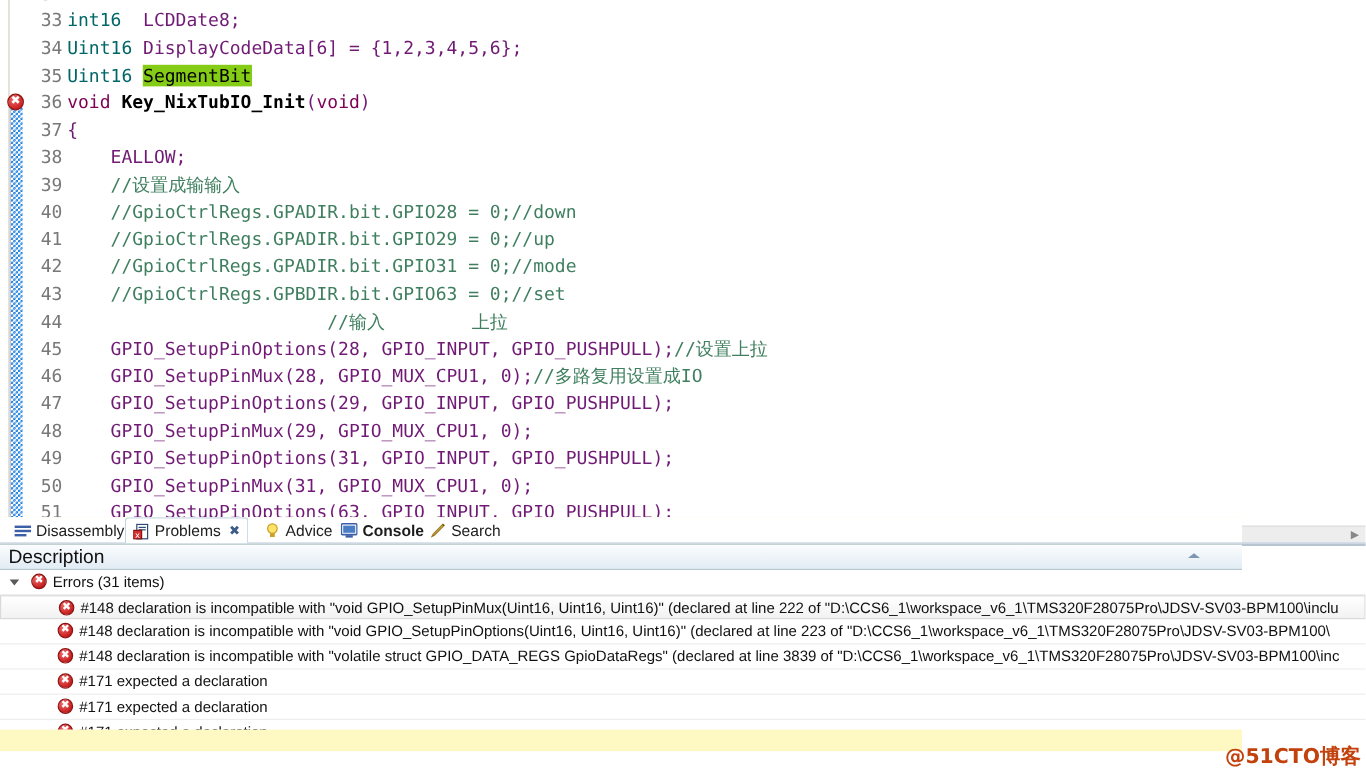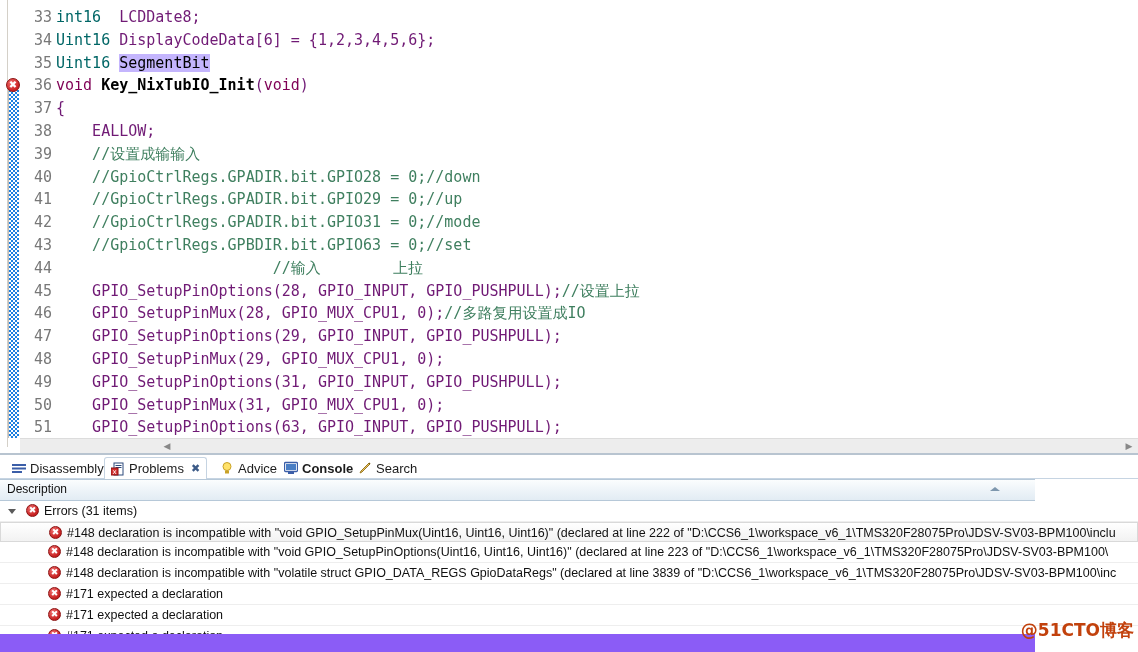--- a/index.html
+++ b/index.html
@@ -32,56 +32,56 @@
         font-size:15px;line-height:22.8px;white-space:pre;}
   .cline{position:relative;height:22.8px;}
   .lnum{position:absolute;left:0;width:52px;text-align:right;color:#787878;
         font-family:"DejaVu Sans Mono","Liberation Mono",monospace;font-size:15px;}
   .ctext{position:absolute;left:56px;top:0;}
   .k-kw{color:#7f0055;font-weight:normal;}
   .k-type{color:#006666;}
   .k-fn{color:#000000;font-weight:bold;}
   .k-plain{color:#701a75;}
   .k-cmt{color:#3f7f5f;}
-  .k-sel{background:#c4b5fd;}
+  .k-sel{background:#84cc16;}
   .err-marker{
     position:absolute;left:6px;width:14px;height:14px;border-radius:50%;
     background:radial-gradient(circle at 35% 30%,#ef6b6b,#cc2222 70%);
     border:1px solid #8c1212;box-sizing:border-box;
     color:#fff;font-family:"DejaVu Sans",sans-serif;font-size:10px;font-weight:bold;
     line-height:12px;text-align:center;
   }
 
   
   .hscroll{position:absolute;left:20px;top:438px;width:1118px;height:15px;background:#ededed;border-top:1px solid #dcdcdc;}
   .hscroll .arrow{position:absolute;top:0;width:14px;height:15px;color:#888;font-size:9px;line-height:15px;text-align:center;
                   font-family:"DejaVu Sans",sans-serif;}
   .hscroll .arrow.left{left:140px;}
   .hscroll .arrow.right{right:2px;}
   .editor-bottom-line{position:absolute;left:0;top:453px;width:1138px;height:2px;background:#b8c4d0;}
 
   
-  .bottom{position:absolute;left:0;top:457px;width:1035px;height:195px;background:#8b5cf6;}
+  .bottom{position:absolute;left:0;top:431px;width:1035px;height:195px;background:#fef9c3;}
 
   .tabbar{position:relative;height:22px;background:#ffffff;}
   .tab{position:absolute;top:0;height:22px;display:flex;align-items:center;gap:4px;
        font-size:13px;color:#1c1c1c;padding:0 6px;box-sizing:border-box;}
   .tab.active{background:#ffffff;border:1px solid #c6d4e2;border-bottom:none;border-top-left-radius:3px;border-top-right-radius:3px;}
   .tab .lbl{font-family:"Liberation Sans",sans-serif;font-size:13px;}
   .tab.bold .lbl{font-weight:bold;}
   .tab .close{font-size:11px;color:#3c5a87;margin-left:3px;}
   .tabbar-underline{position:absolute;left:0;top:21px;width:1138px;height:1px;background:#c6d4e2;}
 
   .summary{position:relative;height:18px;padding-left:6px;font-size:12.5px;color:#111;
            font-family:"Liberation Sans",sans-serif;line-height:18px;}
 
   .tablehead{position:relative;height:20px;
              background:linear-gradient(to bottom,#fbfdfe 0%,#eef4f9 50%,#e2ecf4 100%);
              border-top:1px solid #b6c8d8;border-bottom:1px solid #b6c8d8;}
-  .tablehead .colname{position:absolute;left:7px;top:2px;font-size:12px;color:#111;
+  .tablehead .colname{position:absolute;left:7px;top:2px;font-size:16px;color:#111;
                       font-family:"Liberation Sans",sans-serif;}
   .sort-ind{position:absolute;left:990px;top:7px;width:0;height:0;
             border-left:5px solid transparent;border-right:5px solid transparent;border-bottom:4px solid #7e97ae;}
 
   .rows{position:relative;width:1138px;height:133px;overflow:hidden;background:#ffffff;}
   .row{position:relative;height:20px;line-height:20px;font-size:12.5px;color:#111;white-space:nowrap;
        font-family:"Liberation Sans",sans-serif;border-bottom:1px solid #eeeeee;overflow:hidden;}
   .row.sel{background:linear-gradient(to bottom,#ffffff,#f2f2f2);border:1px solid #d9d9d9;box-sizing:border-box;}
   .row .twisty{position:absolute;left:8px;top:6px;width:0;height:0;
                border-top:4px solid transparent;border-bottom:4px solid transparent;border-left:5px solid #5a5a5a;}

